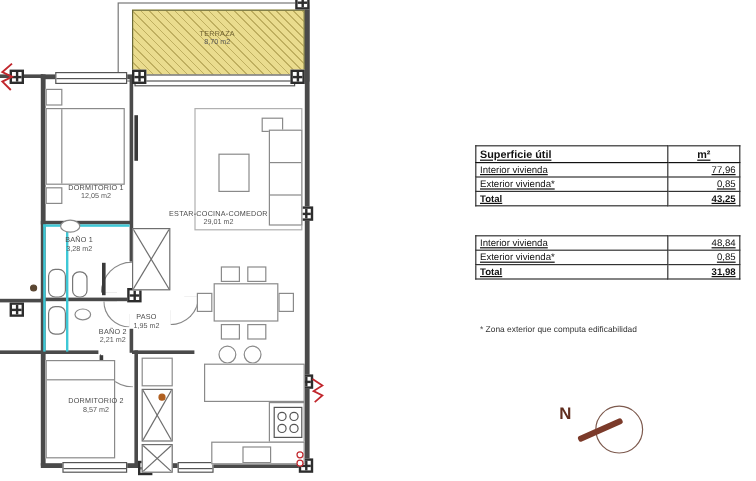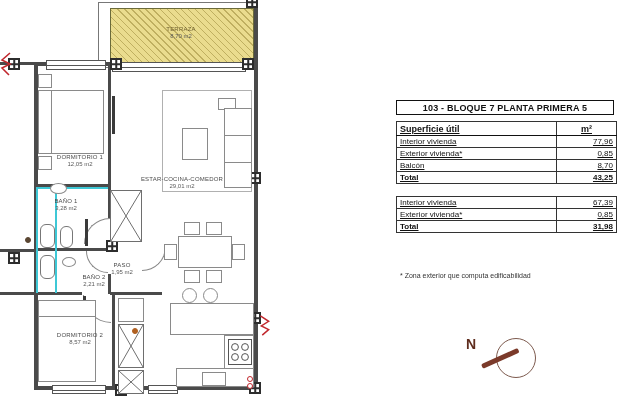--- a/index.html
+++ b/index.html
@@ -195,60 +195,55 @@
     <polyline points="10,1 2,8 10,12 2,16 9,23" fill="none" stroke="#C1272D" stroke-width="1.6"></polyline>
   </svg>
   <svg class="sym" style="left:258px;top:314px;width:14px;height:22px;" viewBox="0 0 12 24">
     <polyline points="1,2 10,8 2,13 10,17 3,23" fill="none" stroke="#C1272D" stroke-width="1.6"></polyline>
   </svg>
   <div class="circ" style="left:247px;top:376px;width:6px;height:6px;border-color:#C1272D;"></div>
   <div class="circ" style="left:247px;top:383px;width:6px;height:6px;border-color:#C1272D;"></div>
   <div class="circ" style="left:25px;top:237px;width:6px;height:6px;border-color:#5a4632;background:#5a4632;"></div>
   <div class="circ" style="left:132px;top:328px;width:6px;height:6px;border-color:#b06020;background:#b06020;"></div>
 
-  <div class="titlebox">103 - BLOQUE 7 PLANTA PRIMERA 5</div>
 
   <table class="area" style="top:121px;">
     <colgroup>
         <col class="c-lbl">
         <col class="c-val">
       </colgroup>
     <tbody>
         <tr>
       <th>Superficie útil</th>
       <th class="val">m²</th>
     </tr>
     <tr>
       <td>Interior vivienda</td>
       <td class="val">77,96</td>
     </tr>
     <tr>
       <td>Exterior vivienda*</td>
       <td class="val">0,85</td>
     </tr>
-    <tr>
-      <td>Balcón</td>
-      <td class="val">8,70</td>
-    </tr>
     <tr class="total">
       <td>Total</td>
       <td class="val">43,25</td>
     </tr>
   </tbody>
     </table>
 
   <table class="area" style="top:196px;">
     <colgroup>
         <col class="c-lbl">
         <col class="c-val">
       </colgroup>
     <tbody>
     <tr>
       <td>Interior vivienda</td>
-      <td class="val">67,39</td>
+      <td class="val">48,84</td>
     </tr>
     <tr>
       <td>Exterior vivienda*</td>
       <td class="val">0,85</td>
     </tr>
     <tr class="total">
       <td>Total</td>
       <td class="val">31,98</td>
     </tr>
   </tbody>

